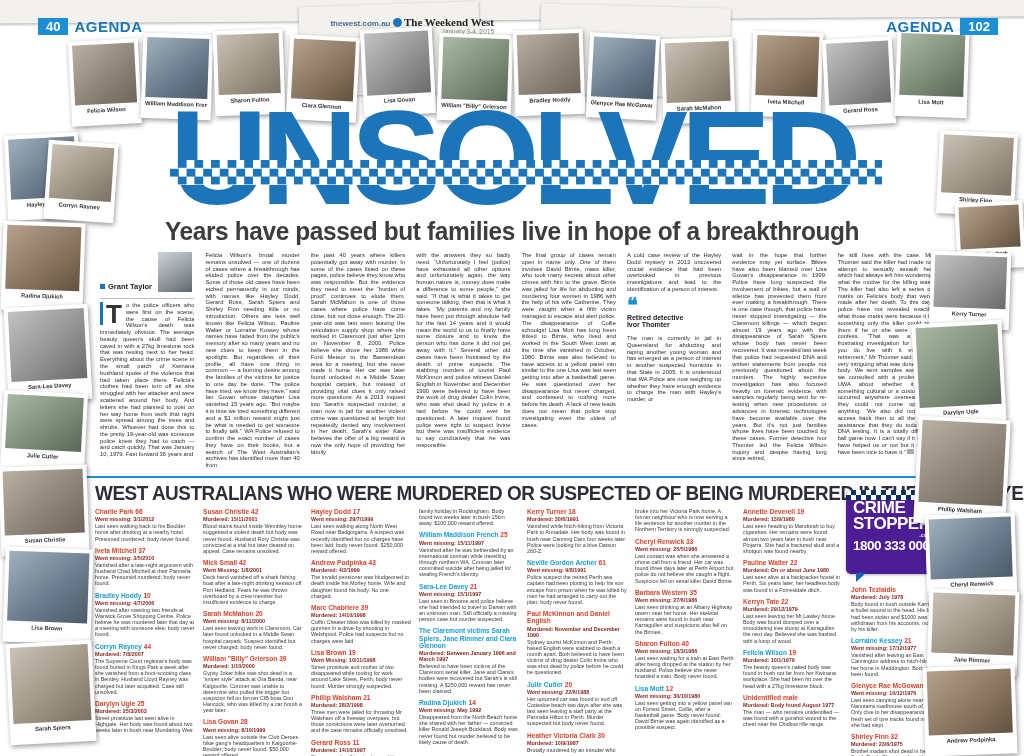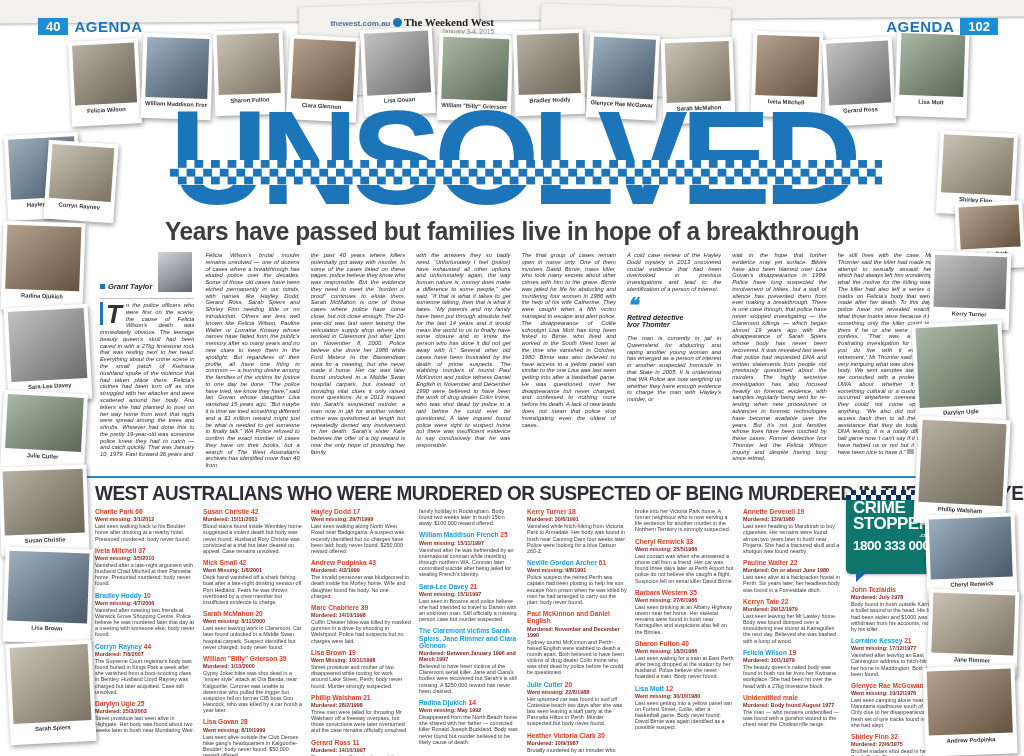--- a/index.html
+++ b/index.html
@@ -29,21 +29,21 @@
   .cap{font-size:5.8px;font-weight:bold;color:#333;text-align:center;margin-top:3px;white-space:nowrap;overflow:hidden;}
   
   #headline{position:absolute;left:0;top:104px;width:1024px;text-align:center;z-index:3;}
   #unsolved{font-weight:900;font-size:128px;line-height:.82;color:#1c75b8;letter-spacing:-7px;
             transform:scale(1.06,1.04);transform-origin:center top;}
   #checker{position:absolute;left:170px;top:56px;width:712px;height:25px;z-index:4;
            background:repeating-conic-gradient(#1c75b8 0% 25%,#ffffff 0% 50%) 0 0/16.6px 16.6px;}
   #subhead{position:absolute;left:0;top:216px;width:1024px;text-align:center;z-index:3;
            font-size:26px;font-weight:bold;color:#3d3d3d;letter-spacing:-.4px;transform:scaleX(.94);}
   
-  #article{position:absolute;left:100px;top:252px;width:832px;height:222px;display:flex;gap:11px;z-index:1;font-style:italic;}
+  #article{position:absolute;left:100px;top:252px;width:832px;height:222px;display:flex;gap:11px;z-index:1;}
   .art-col{flex:1 1 0;font-size:5.8px;line-height:1.17;text-align:justify;color:#2b2b2b;overflow:hidden;height:222px;}
   .byline{height:46px;border-bottom:1px solid #bbb;margin-bottom:3px;position:relative;}
   .byline .sq{display:inline-block;width:5px;height:5px;background:#1c75b8;margin-right:3px;}
   .byline .bname{font-size:7.5px;font-weight:bold;color:#222;position:absolute;left:0;bottom:6px;}
   .headshot{position:absolute;right:2px;top:0;width:34px;height:40px;background:linear-gradient(150deg,#cfd4d8,#8f969c 60%,#5f666c);}
   .dropcap{float:left;font-size:26px;line-height:.85;font-weight:bold;color:#333;padding:1px 2px 0 0;border-left:3px solid #1c75b8;padding-left:3px;margin-right:2px;}
   .pullquote{margin:4px 0;padding:2px 0;}
   .pq-mark{color:#1c8fd4;font-size:20px;font-weight:900;line-height:.6;display:block;}
   .pq-text{color:#1c8fd4;font-size:11.5px;line-height:1.05;font-weight:400;text-align:left;}
   .pq-attr{font-size:7px;font-weight:bold;color:#222;margin-top:3px;text-align:left;line-height:1.1;}
@@ -55,21 +55,21 @@
   #list-cols{position:absolute;left:95px;top:508px;width:856px;height:248px;display:flex;gap:8px;z-index:1;}
   .list-col{flex:1 1 0;overflow:hidden;}
   .col-last{padding-top:78px;}
   .entry{margin-bottom:5px;}
   .e-name{font-size:6.6px;font-weight:bold;line-height:1.1;}
   .n-red{color:#d8452a;} .n-blue{color:#1b9cd8;}
   .e-age{color:#e03a2a;}
   .e-date{font-size:5.4px;font-weight:bold;color:#86281d;margin:1px 0;}
   .e-text{font-size:5.4px;line-height:1.14;color:#3a3a3a;}
   
-  #crime-box{position:absolute;left:846px;top:490px;width:100px;height:84px;background:#0f766e;border-radius:5px;z-index:3;
+  #crime-box{position:absolute;left:846px;top:490px;width:100px;height:84px;background:#4c1d95;border-radius:5px;z-index:3;
              box-shadow:0 1px 3px rgba(0,0,0,.3);}
   #crime-check{height:10px;border-radius:5px 5px 0 0;
              background:repeating-conic-gradient(#0d2f66 0% 25%,#ffffff 0% 50%) 0 0/10px 10px;}
   .cs-line{color:#fff;font-weight:900;font-size:17px;line-height:.95;padding-left:7px;letter-spacing:-.5px;}
   .cs-site{color:#fff;font-size:5.5px;text-align:right;padding-right:6px;font-weight:bold;}
   .cs-phone{color:#fff;font-weight:900;font-size:13.5px;padding-left:7px;letter-spacing:-.5px;}
   #crime-tail{position:absolute;left:10px;top:83px;width:0;height:0;border-left:10px solid #1565b4;border-bottom:9px solid transparent;}
   .rail{z-index:5 !important;}
 </style>
 </head>

